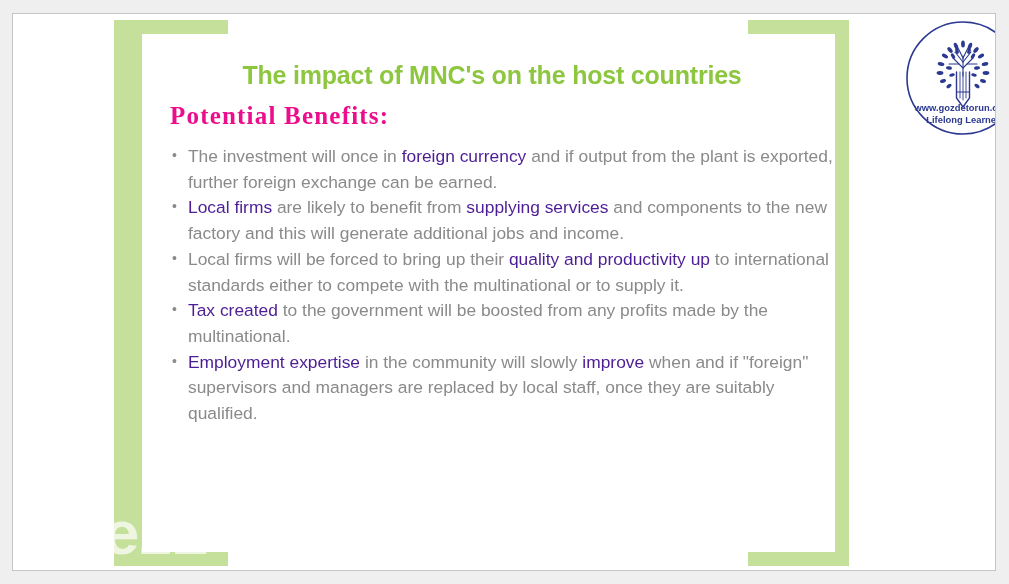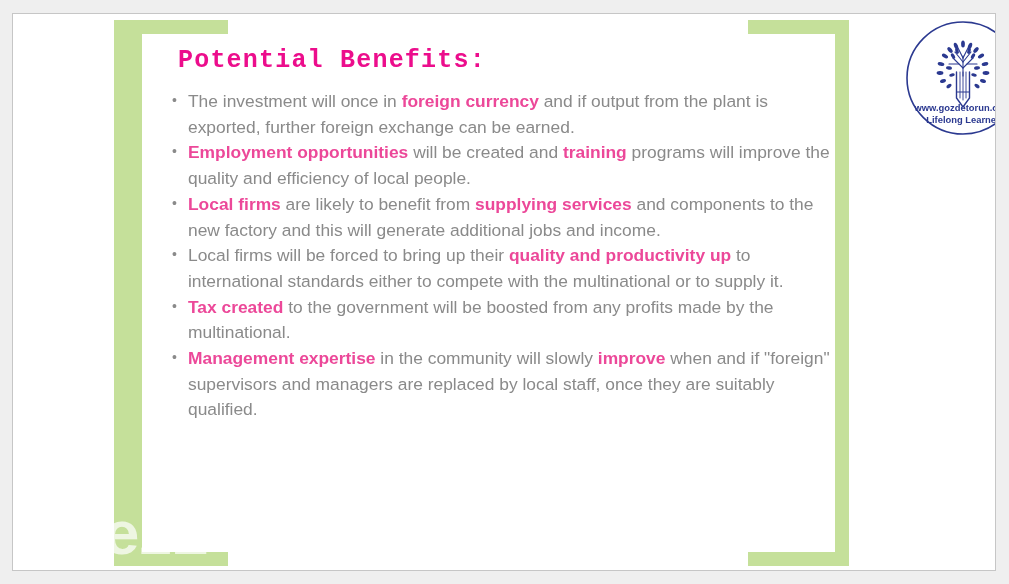--- a/index.html
+++ b/index.html
@@ -63,26 +63,26 @@
     text-align: center;
     color: #8dc63f;
     font-size: 25px;
     font-weight: bold;
     letter-spacing: -0.2px;
     font-family: "Liberation Sans", sans-serif;
   }
 
   #subheading {
     margin: 0;
-    padding: 12px 0 0 36px;
+    padding: 12px 0 0 28px;
     color: #ec0d8c;
     font-size: 25px;
     font-weight: bold;
     letter-spacing: 1.2px;
-    font-family: Liberation Mono, monospace;
+    font-family: Liberation Serif, serif;
   }
 
   #bullet-list {
     list-style: none;
     margin: 0;
     padding: 14px 0 0 30px;
     color: #8a8a8a;
     font-size: 17.4px;
     line-height: 25.7px;
   }
@@ -94,22 +94,22 @@
   }
   #bullet-list li::before {
     content: "\2022";
     position: absolute;
     left: 0;
     top: -1px;
     color: #8a8a8a;
     font-size: 14px;
   }
   #bullet-list b {
-    color: #ec4899;
-    font-weight: bold;
+    color: #4c1d95;
+    font-weight: normal;
   }
 
   
   #prezi-watermark {
     position: absolute;
     left: 90px;
     top: 488px;
     font-size: 62px;
     font-weight: bold;
     color: #ffffff;
@@ -139,28 +139,28 @@
   <div class="frame-bar" id="frame-top-right"></div>
   <div class="frame-bar" id="frame-right"></div>
   <div class="frame-bar" id="frame-bottom-left"></div>
   <div class="frame-bar" id="frame-bottom-right"></div>
 
   <div id="inner-card"></div>
 
   <div id="prezi-watermark">ezi</div>
 
   <div id="content">
+    <h1 id="slide-title">The impact of MNC's on the host countries</h1>
     <h2 id="subheading">Potential Benefits:</h2>
     <ul id="bullet-list">
         <li><span>The investment will once in </span><b>foreign currency</b><span> and if output from the plant is exported, further foreign exchange can be earned.</span></li>
-        <li><b>Employment opportunities</b><span> will be created and </span><b>training</b><span> programs will improve the quality and efficiency of local people.</span></li>
         <li><b>Local firms</b><span> are likely to benefit from </span><b>supplying services</b><span> and components to the new factory and this will generate additional jobs and income.</span></li>
         <li><span>Local firms will be forced to bring up their </span><b>quality and productivity up</b><span> to international standards either to compete with the multinational or to supply it.</span></li>
         <li><b>Tax created</b><span> to the government will be boosted from any profits made by the multinational.</span></li>
-        <li><b>Management expertise</b><span> in the community will slowly </span><b>improve</b><span> when and if "foreign" supervisors and managers are replaced by local staff, once they are suitably qualified.</span></li>
+        <li><b>Employment expertise</b><span> in the community will slowly </span><b>improve</b><span> when and if "foreign" supervisors and managers are replaced by local staff, once they are suitably qualified.</span></li>
       </ul>
   </div>
 
   <div id="logo">
     <svg width="116" height="116" viewBox="0 0 116 116" xmlns="http://www.w3.org/2000/svg">
       <circle cx="58" cy="58" r="56" fill="#ffffff" stroke="#2b3990" stroke-width="1.6"></circle>
       <g stroke="#2b3990" fill="none" stroke-width="1.1" stroke-linecap="round">
 
         <path d="M51.5 52 L51.5 78 L58 87 L64.5 78 L64.5 52" stroke-width="1.4"></path>
         <path d="M51.5 72 L64.5 72" stroke-width="1.1"></path>

